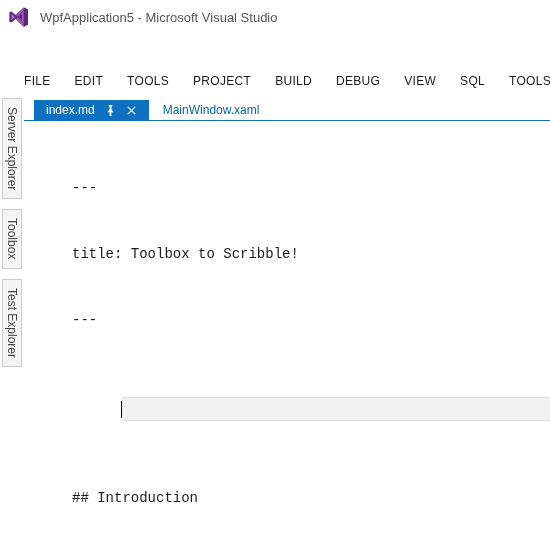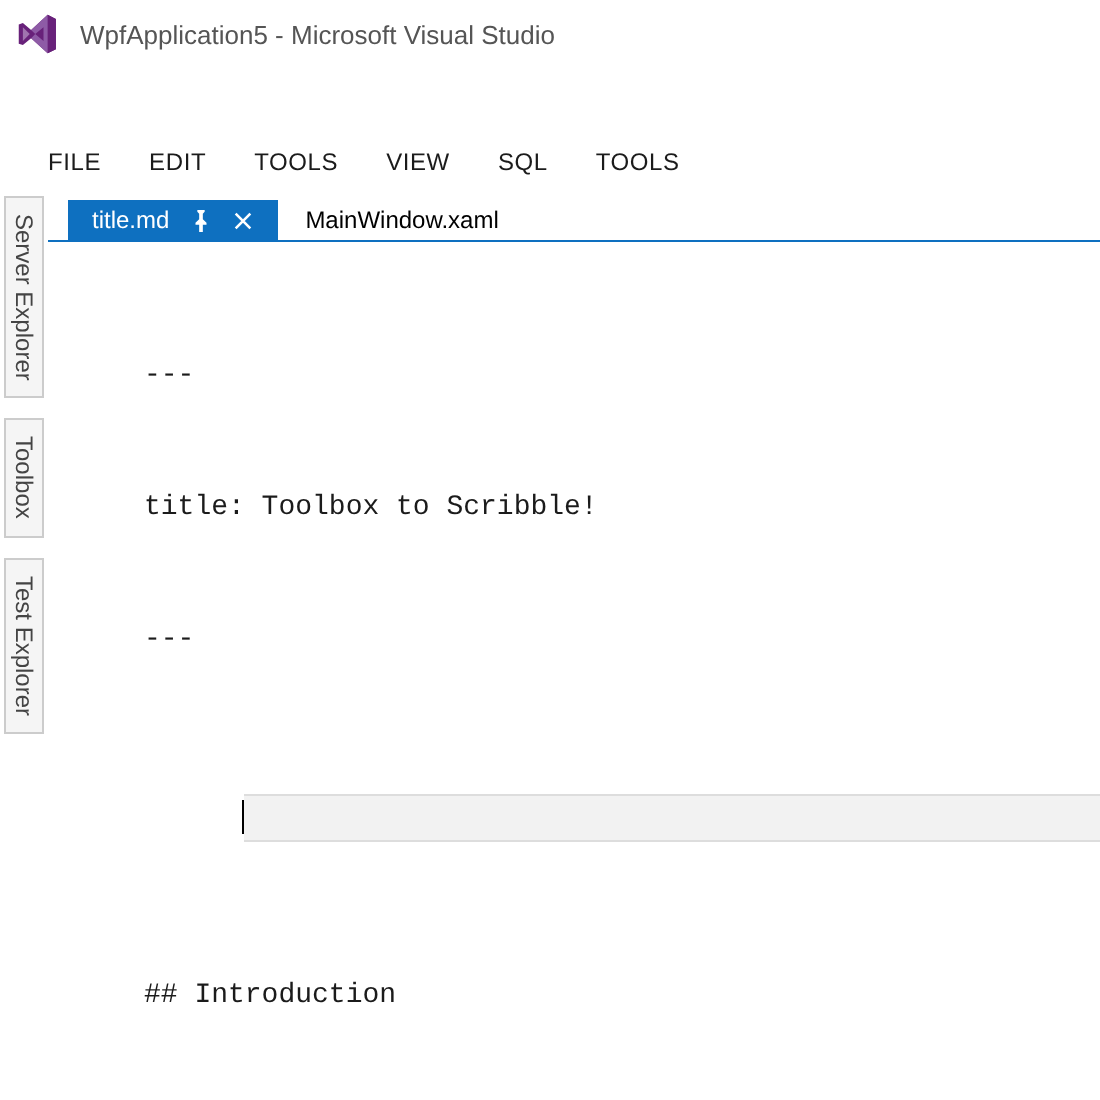--- a/index.html
+++ b/index.html
@@ -95,21 +95,21 @@
   .tab.active {
     background: #0e70c0;
     color: #fff;
   }
   .tab .pin, .tab .close {
     width: 11px; height: 11px;
     display: inline-flex;
     align-items: center; justify-content: center;
   }
   .tab .pin svg, .tab .close svg { width: 11px; height: 11px; }
-  .tab.inactive { background: transparent; color: #000000; padding: 0 28px 0 14px; }
+  .tab.inactive { background: transparent; color: #0369a1; padding: 0 28px 0 14px; }
   
   .editor {
     flex: 1;
     border-top: 1px solid #0e70c0;
     background: #fff;
     padding: 12px 0 0 48px;
     font-family: Consolas, "Courier New", monospace;
     font-size: 14px;
     line-height: 22px;
     color: #1b1b1b;
@@ -151,36 +151,39 @@
         <path fill="#8E5BA6" d="M23 2v28l-12-11 3-3 6 5V11l-6 5-3-3L23 2z"></path>
       </svg>
   </span>
   <span class="title-text">WpfApplication5 - Microsoft Visual Studio</span>
 </div>
 
 <div class="menubar">
   <span class="menu-item">FILE</span>
   <span class="menu-item">EDIT</span>
   <span class="menu-item">TOOLS</span>
+  <span class="menu-item">PROJECT</span>
+  <span class="menu-item">BUILD</span>
+  <span class="menu-item">DEBUG</span>
   <span class="menu-item">VIEW</span>
   <span class="menu-item">SQL</span>
   <span class="menu-item">TOOLS</span>
 </div>
 
 <div class="main">
   <div class="side-strip">
     <div class="side-tab">Server Explorer</div>
     <div class="side-tab">Toolbox</div>
     <div class="side-tab">Test Explorer</div>
   </div>
 
   <div class="editor-col">
     <div class="tabstrip">
       <div class="tab active">
-        <span>title.md</span>
+        <span>index.md</span>
         <span class="pin">
           <svg viewBox="0 0 12 12">
               <path fill="#fff" d="M4 0h4v1l-1 1v3l2 2v1H7v4H5V8H3V7l2-2V2L4 1z"></path>
             </svg>
         </span>
         <span class="close">
           <svg viewBox="0 0 12 12">
               <path stroke="#fff" stroke-width="1.4" d="M2 2l8 8M10 2l-8 8"></path>
             </svg>
         </span>

